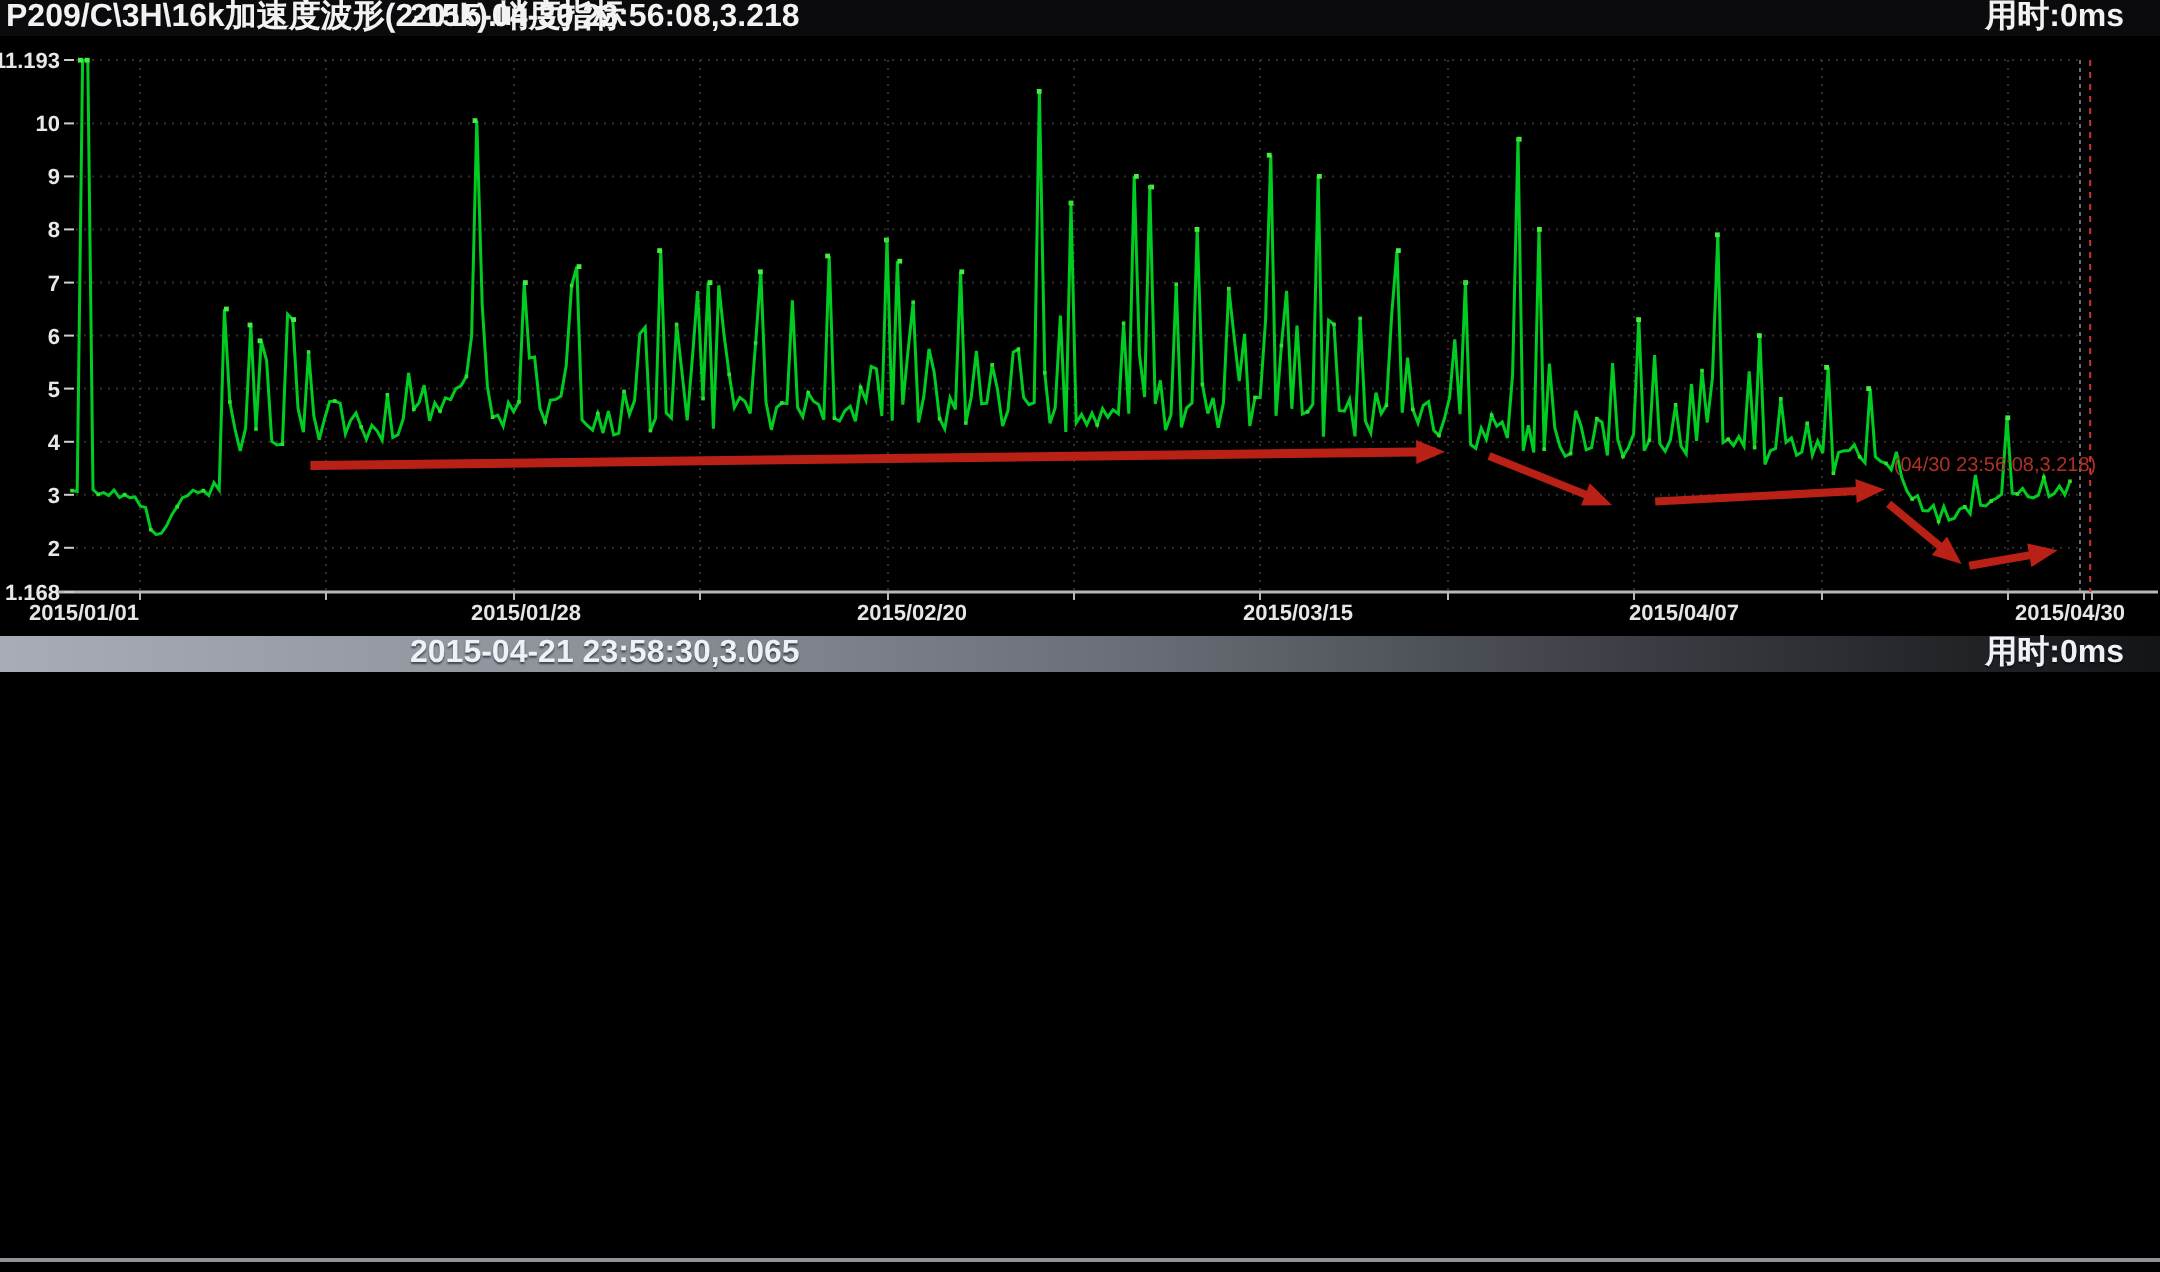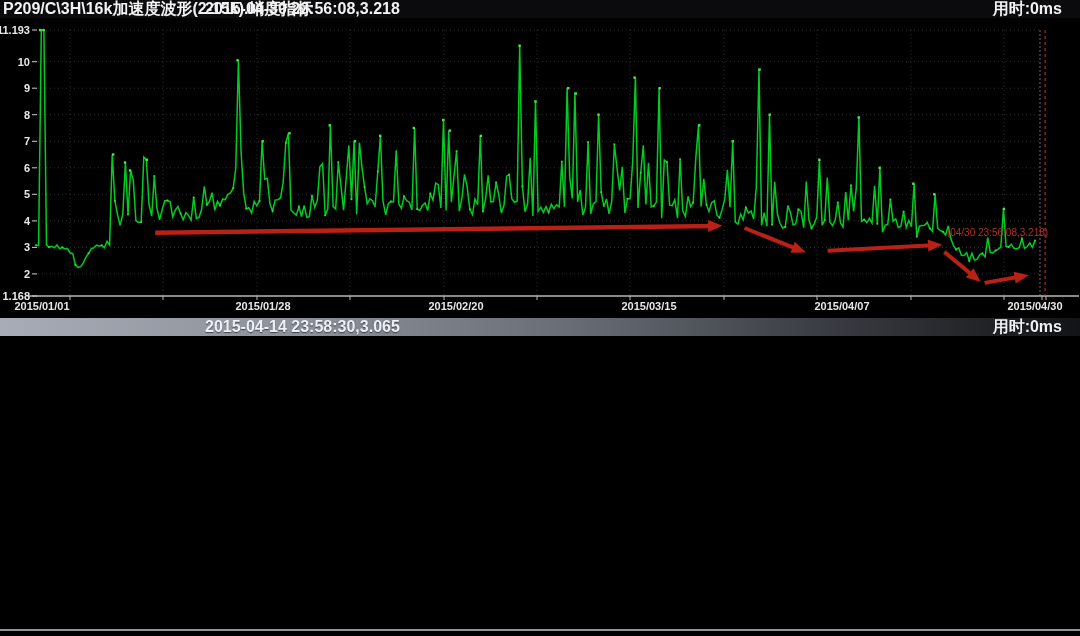--- a/index.html
+++ b/index.html
@@ -229,20 +229,20 @@
             <line x1="984.6" y1="264.9" x2="1024.1" y2="258.0" stroke="#c92418" stroke-width="4" marker-end="url(#chart0-ah)" opacity="0.92"></line>
           </g>
           <text x="946.9" y="217.5" fill="#b03026" font-size="10">(04/30 23:56:08,3.218)</text>
           <line x1="1045.1" y1="12" x2="1045.1" y2="278" stroke="#cc3333" stroke-width="1" stroke-dasharray="3 3"></line>
         </svg>
     </div>
   </section>
 
   <section class="panel" style="top:318px;">
     <header class="titlebar selected">
-      <span class="tb-time">2015-04-14 23:58:30,3.065</span>
+      <span class="tb-time">2015-04-21 23:58:30,3.065</span>
       <span class="tb-elapsed">用时:0ms</span>
     </header>
 
   </section>
 
   <div class="bottom-strip"></div>
 </div>
 
 </body></html>

